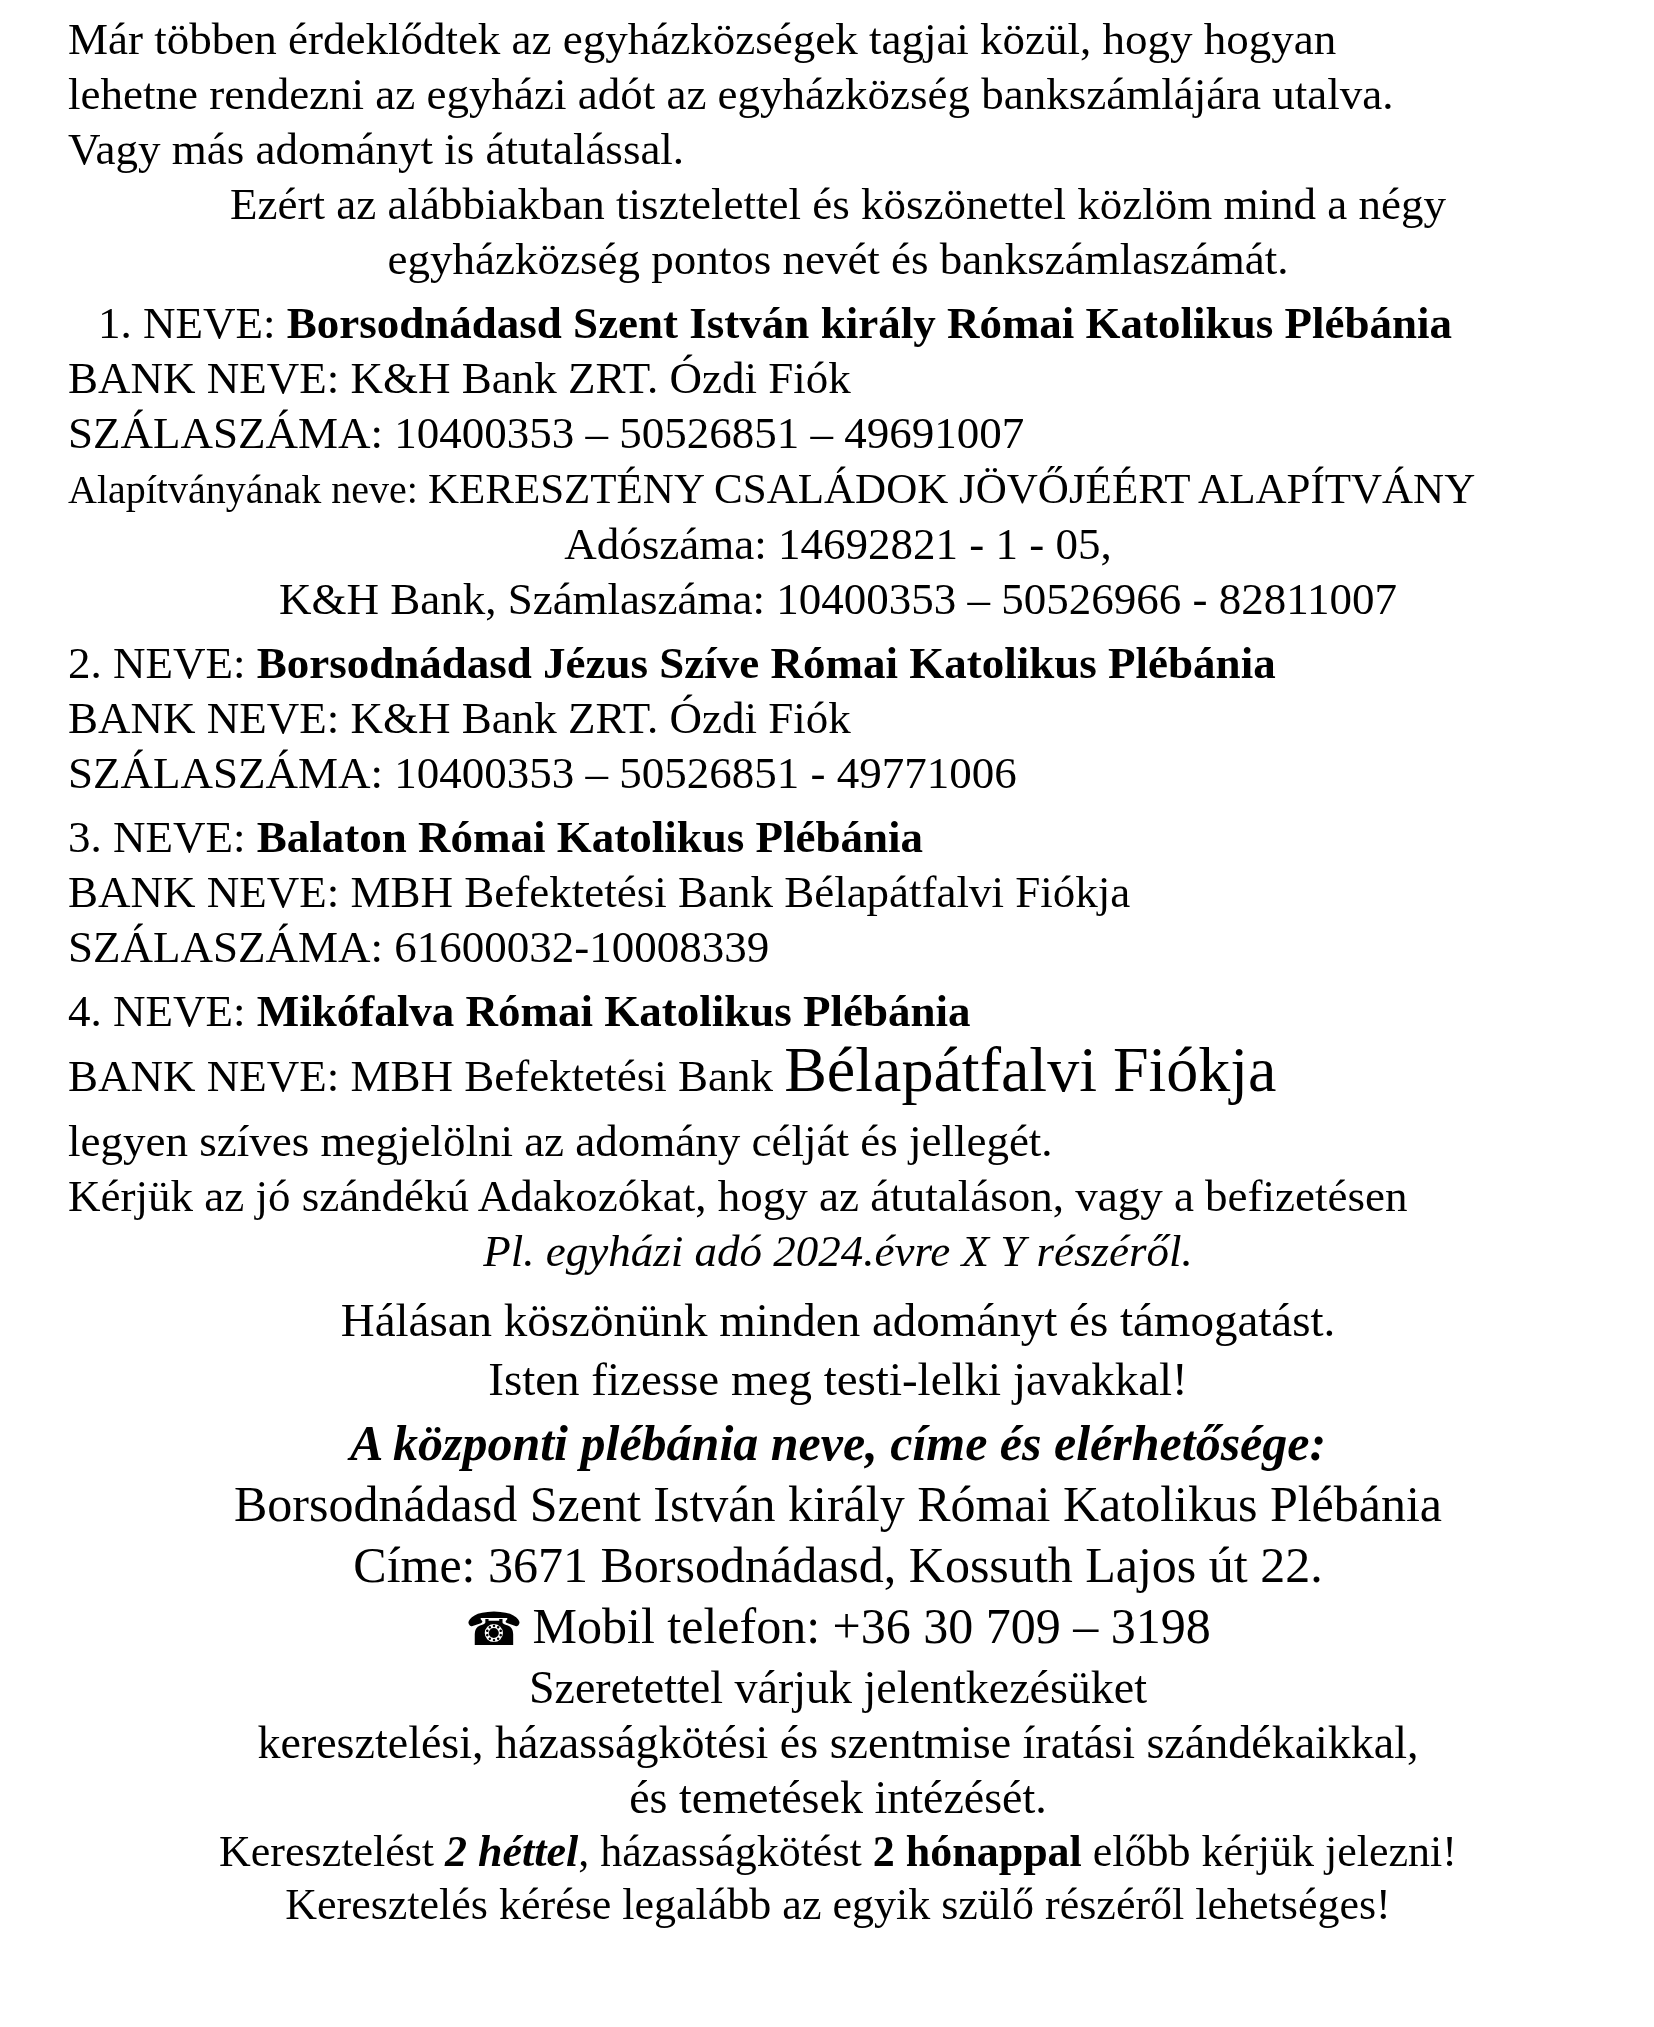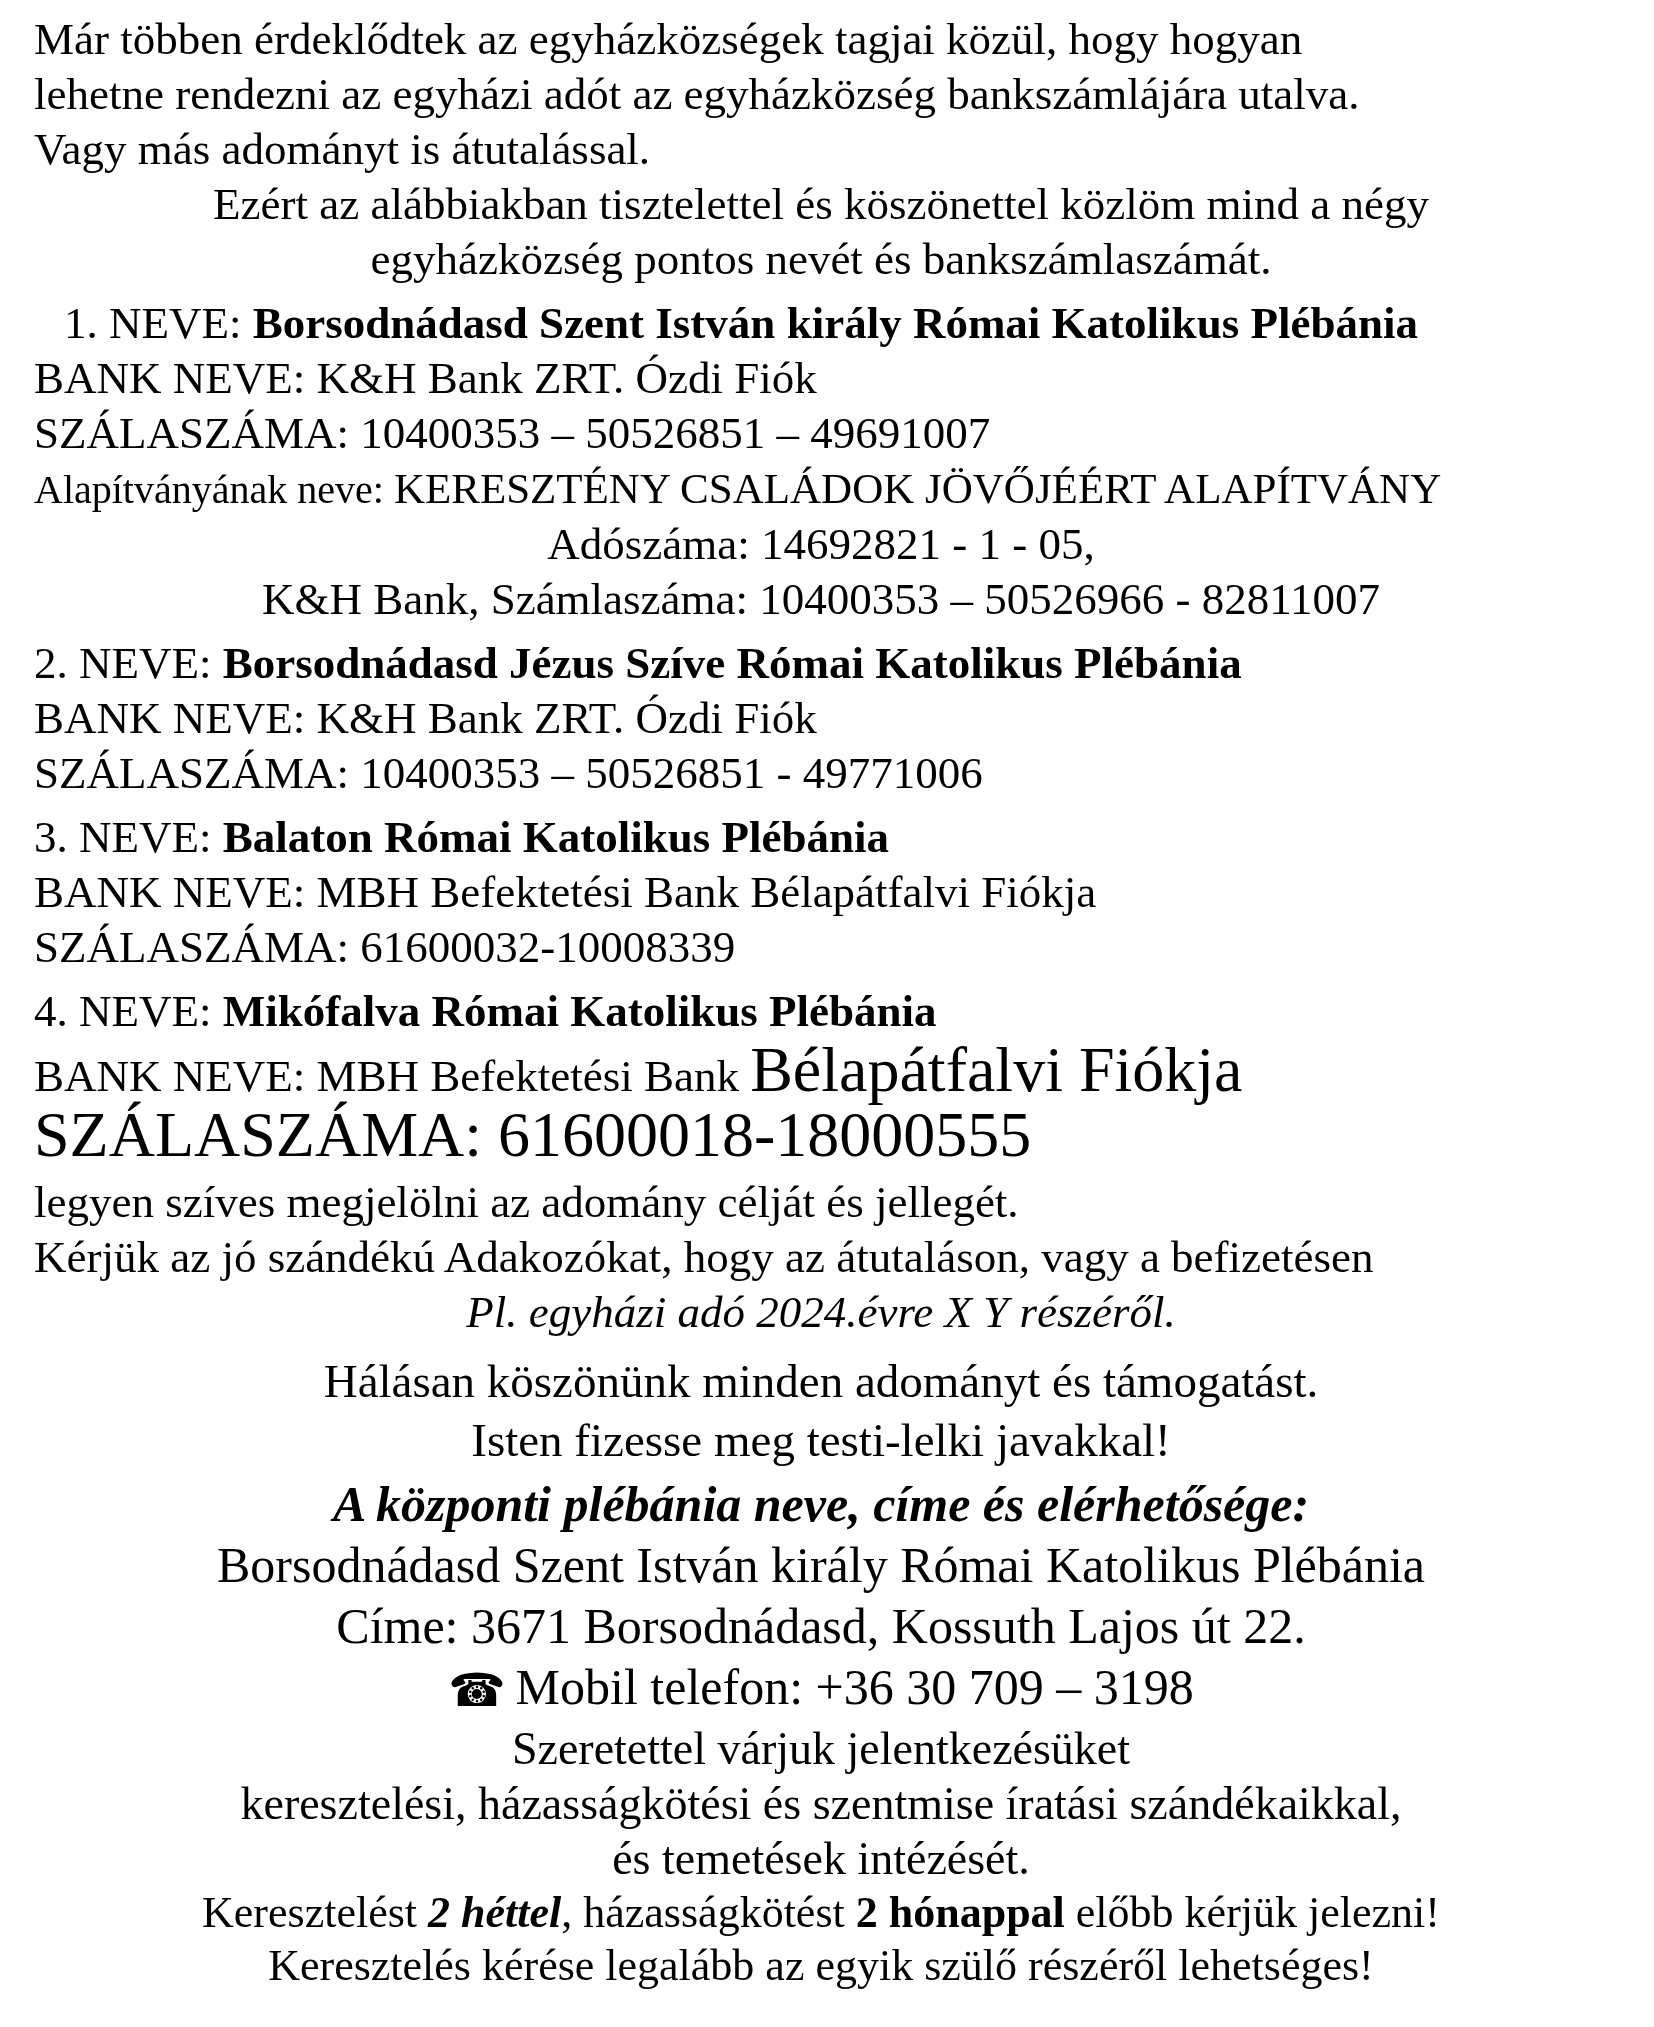--- a/index.html
+++ b/index.html
@@ -10,21 +10,21 @@
   body {
     width: 1654px;
     height: 2027px;
     overflow: hidden;
     color: #000000;
     font-family: "Liberation Serif", "DejaVu Serif", serif;
     font-size: 45px;
     line-height: 55px;
   }
   .doc {
-    padding: 12px 46px 0 34px;
+    padding: 12px 46px 0 68px;
   }
   .line { white-space: nowrap; }
   .center { text-align: center; }
   .bold { font-weight: bold; }
   .italic { font-style: italic; }
   .bolditalic { font-weight: bold; font-style: italic; }
 
   .parish { margin-top: 9px; }
   .parish-1 .neve-line { padding-left: 30px; }
 
@@ -95,21 +95,20 @@
     <div class="line">SZÁLASZÁMA: 61600032-10008339</div>
   </div>
 
   <div class="parish">
     <div class="line neve-line">
       <span>4. </span><span>NEVE: </span><span class="bold">Mikófalva Római Katolikus Plébánia</span>
     </div>
     <div class="line">
       <span>BANK NEVE: MBH Befektetési Bank </span><span class="xl">Bélapátfalvi Fiókja</span>
     </div>
-    <div class="line xl">SZÁLASZÁMA: 61600018-18000555</div>
   </div>
 
   <div class="donation-block">
     <div class="line">legyen szíves megjelölni az adomány célját és jellegét.</div>
     <div class="line">Kérjük az jó szándékú Adakozókat, hogy az átutaláson, vagy a befizetésen</div>
     <div class="line center italic example-line">Pl. egyházi adó 2024.évre X Y  részéről.</div>
   </div>
 
   <div class="thanks-block">
     <div class="line center">Hálásan köszönünk minden adományt és támogatást.</div>

